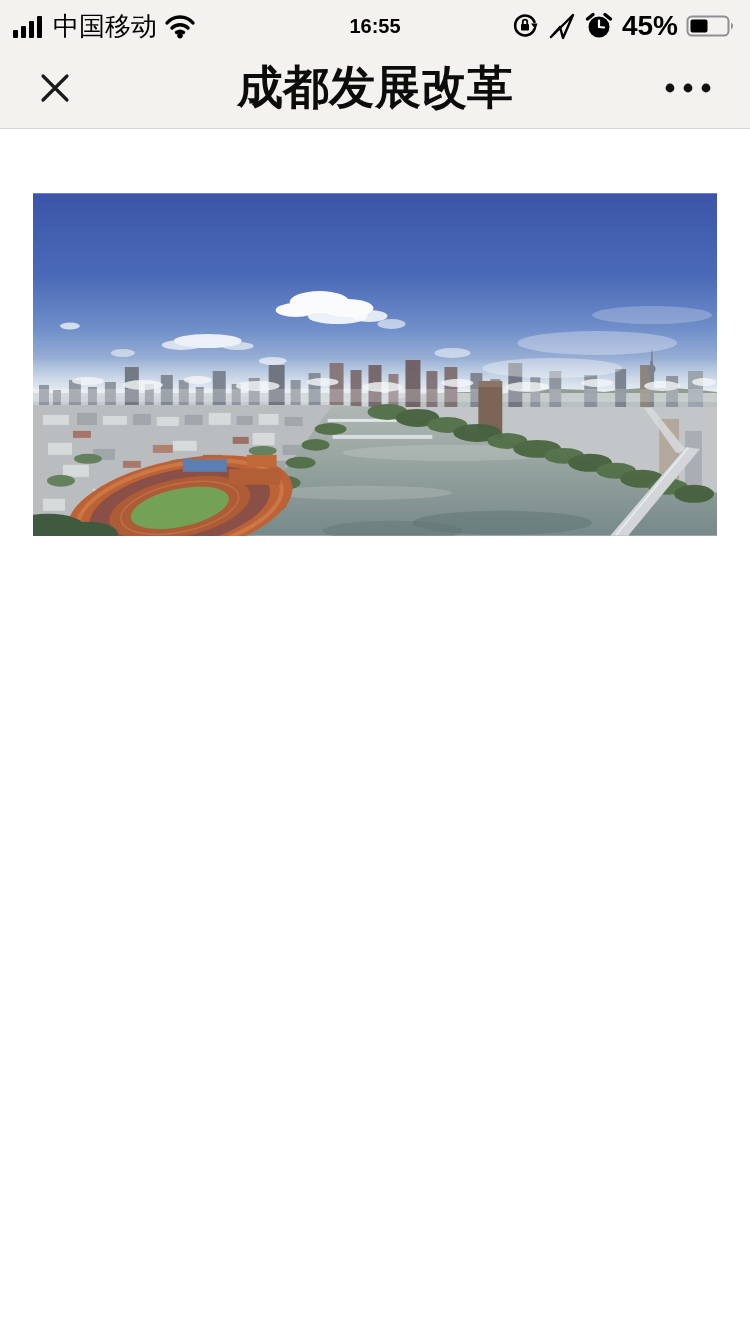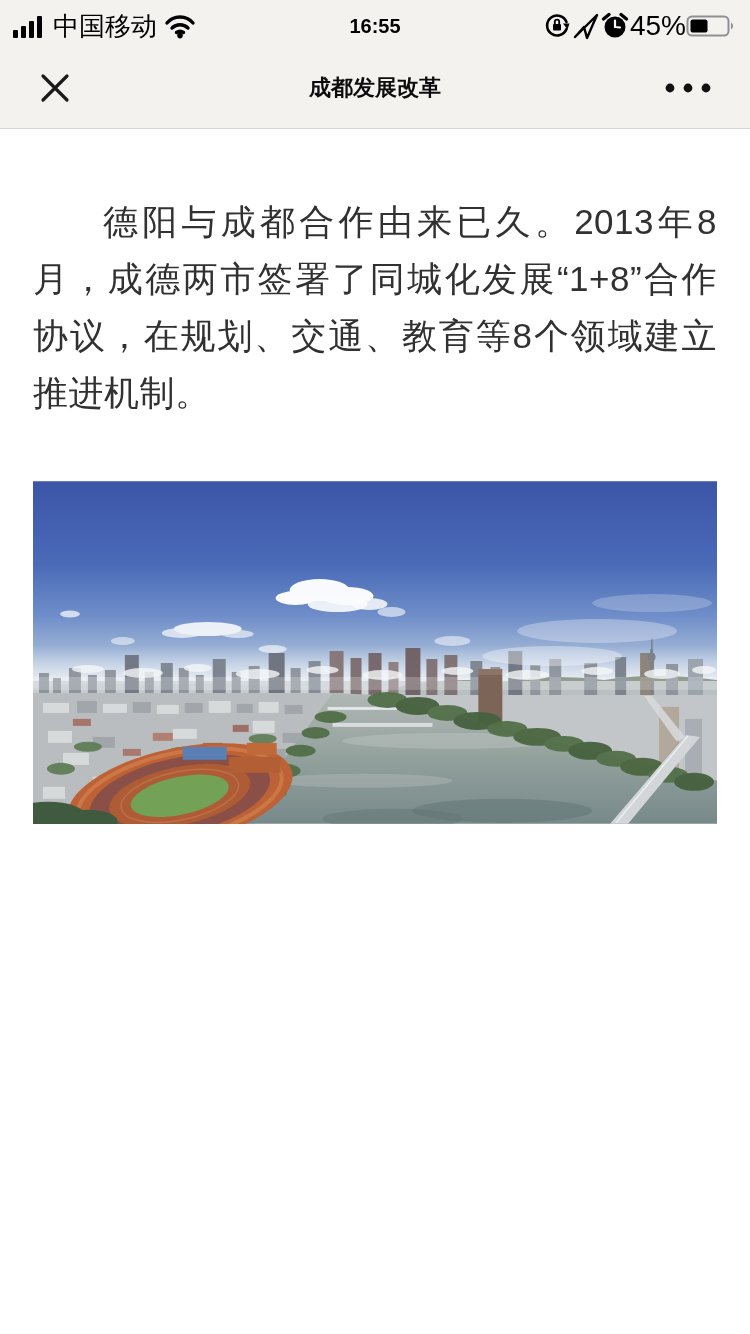--- a/index.html
+++ b/index.html
@@ -5,27 +5,27 @@
   html,body{margin:0;padding:0;}
   body{width:750px;height:1334px;background:#ffffff;font-family:"Liberation Sans",sans-serif;color:#303030;overflow:hidden;}
   .phone{position:relative;width:750px;height:1334px;background:#ffffff;overflow:hidden;}
 
   
   .header{background:#f4f2ef;border-bottom:1px solid #d8d5d2;}
   .status-bar{height:44px;display:flex;align-items:center;justify-content:space-between;padding:4px 14px 0 12px;position:relative;color:#000;text-align:center;}
   .sb-left{display:flex;align-items:center;gap:7px;}
   .sb-carrier{font-size:26px;color:#000;}
   .sb-time{position:absolute;left:50%;transform:translateX(-50%);font-size:20px;font-weight:600;color:#000;}
-  .sb-right{display:flex;align-items:center;}
+  .sb-right{display:flex;align-items:center;gap:8px;font-weight:bold;}
   .sb-pct{font-size:28px;color:#000;}
   .nav-bar{height:80px;display:flex;align-items:center;position:relative;}
   .nav-btn{background:none;border:none;padding:0;margin:0;cursor:pointer;display:flex;align-items:center;}
   .nav-close{margin-left:36px;}
   .nav-more{position:absolute;right:36px;}
-  .nav-title{position:absolute;left:50%;transform:translateX(-50%);font-size:22px;font-weight:600;color:#0c0c0c;white-space:nowrap;}
+  .nav-title{position:absolute;left:50%;transform:translateX(-50%);font-size:46px;font-weight:600;color:#0c0c0c;white-space:nowrap;}
 
   
   .article{padding:64px 33px 0 33px;}
   .article p{margin:0 0 60px 0;font-size:35px;line-height:57px;letter-spacing:0.5px;color:#313131;text-align:justify;text-indent:2em;}
   figure.city-photo{margin:0;width:684px;height:343px;line-height:0;}
   figure.city-photo svg{display:block;}
 </style>
 </head>
 <body>
 
@@ -92,21 +92,20 @@
         <svg width="52" height="14" viewBox="0 0 52 14">
           <circle cx="8" cy="7" r="4.4" fill="#111"></circle>
           <circle cx="26" cy="7" r="4.4" fill="#111"></circle>
           <circle cx="44" cy="7" r="4.4" fill="#111"></circle>
         </svg>
       </button>
     </div>
   </div>
 
   <div class="article">
-    <p>德阳与成都合作由来已久。2013年8月，成德两市签署了同城化发展“1+8”合作协议，在规划、交通、教育等8个领域建立推进机制。</p>
 
     <figure class="city-photo">
       <svg width="684" height="343" viewBox="0 0 685 343">
         <defs>
           <linearGradient id="skyGrad" x1="0" y1="0" x2="0" y2="1">
             <stop offset="0" stop-color="#3c55a7"></stop>
             <stop offset="0.38" stop-color="#4a6ab8"></stop>
             <stop offset="0.62" stop-color="#6f8ec9"></stop>
             <stop offset="0.82" stop-color="#a9bdd9"></stop>
             <stop offset="1" stop-color="#e6eaec"></stop>

